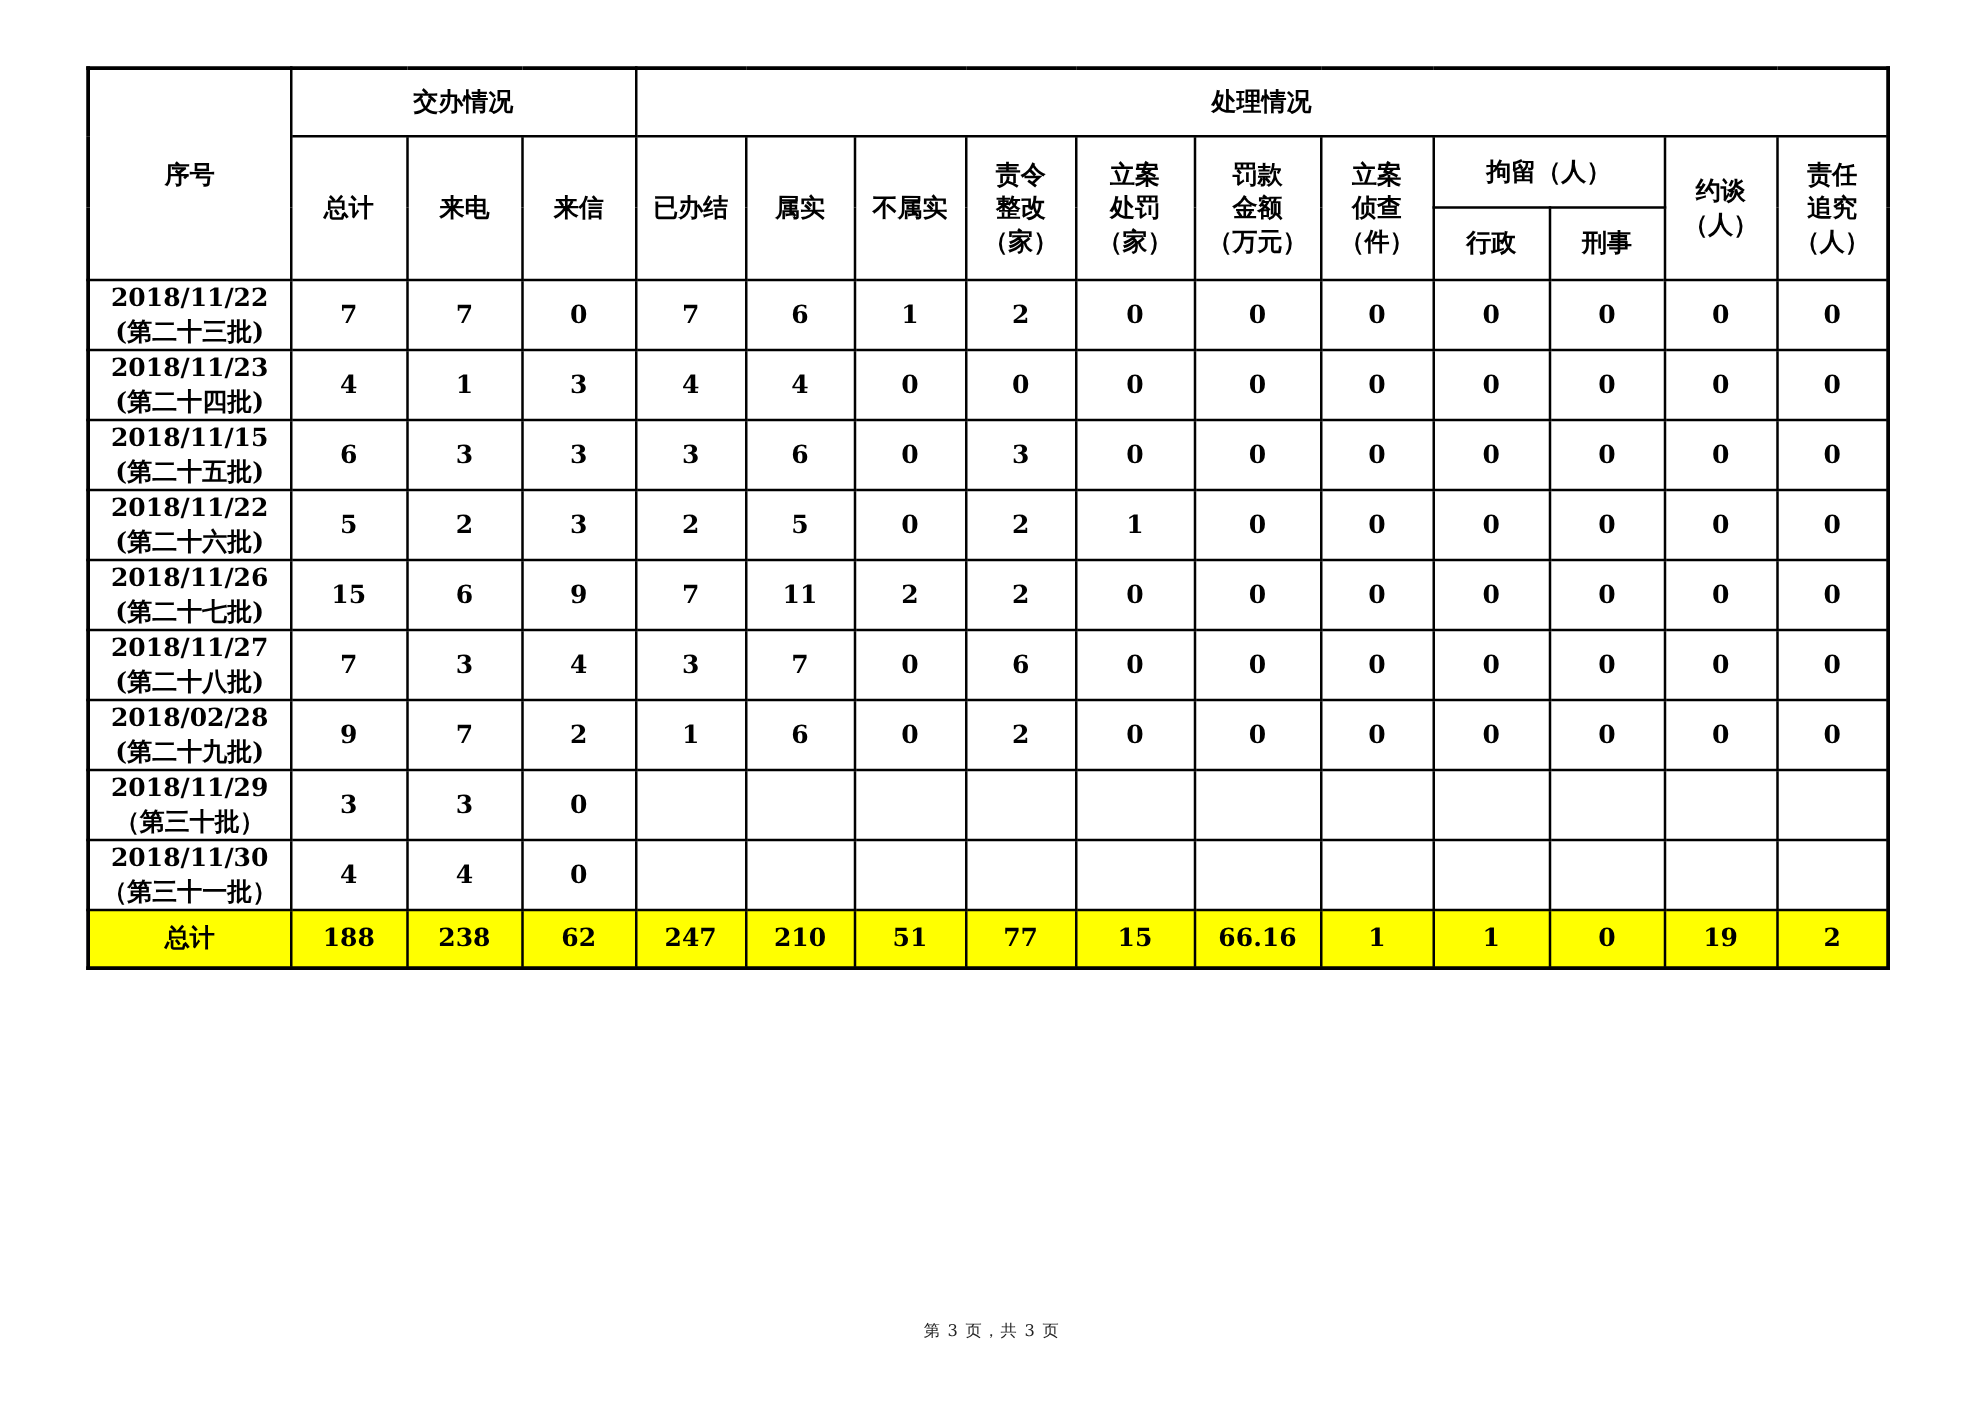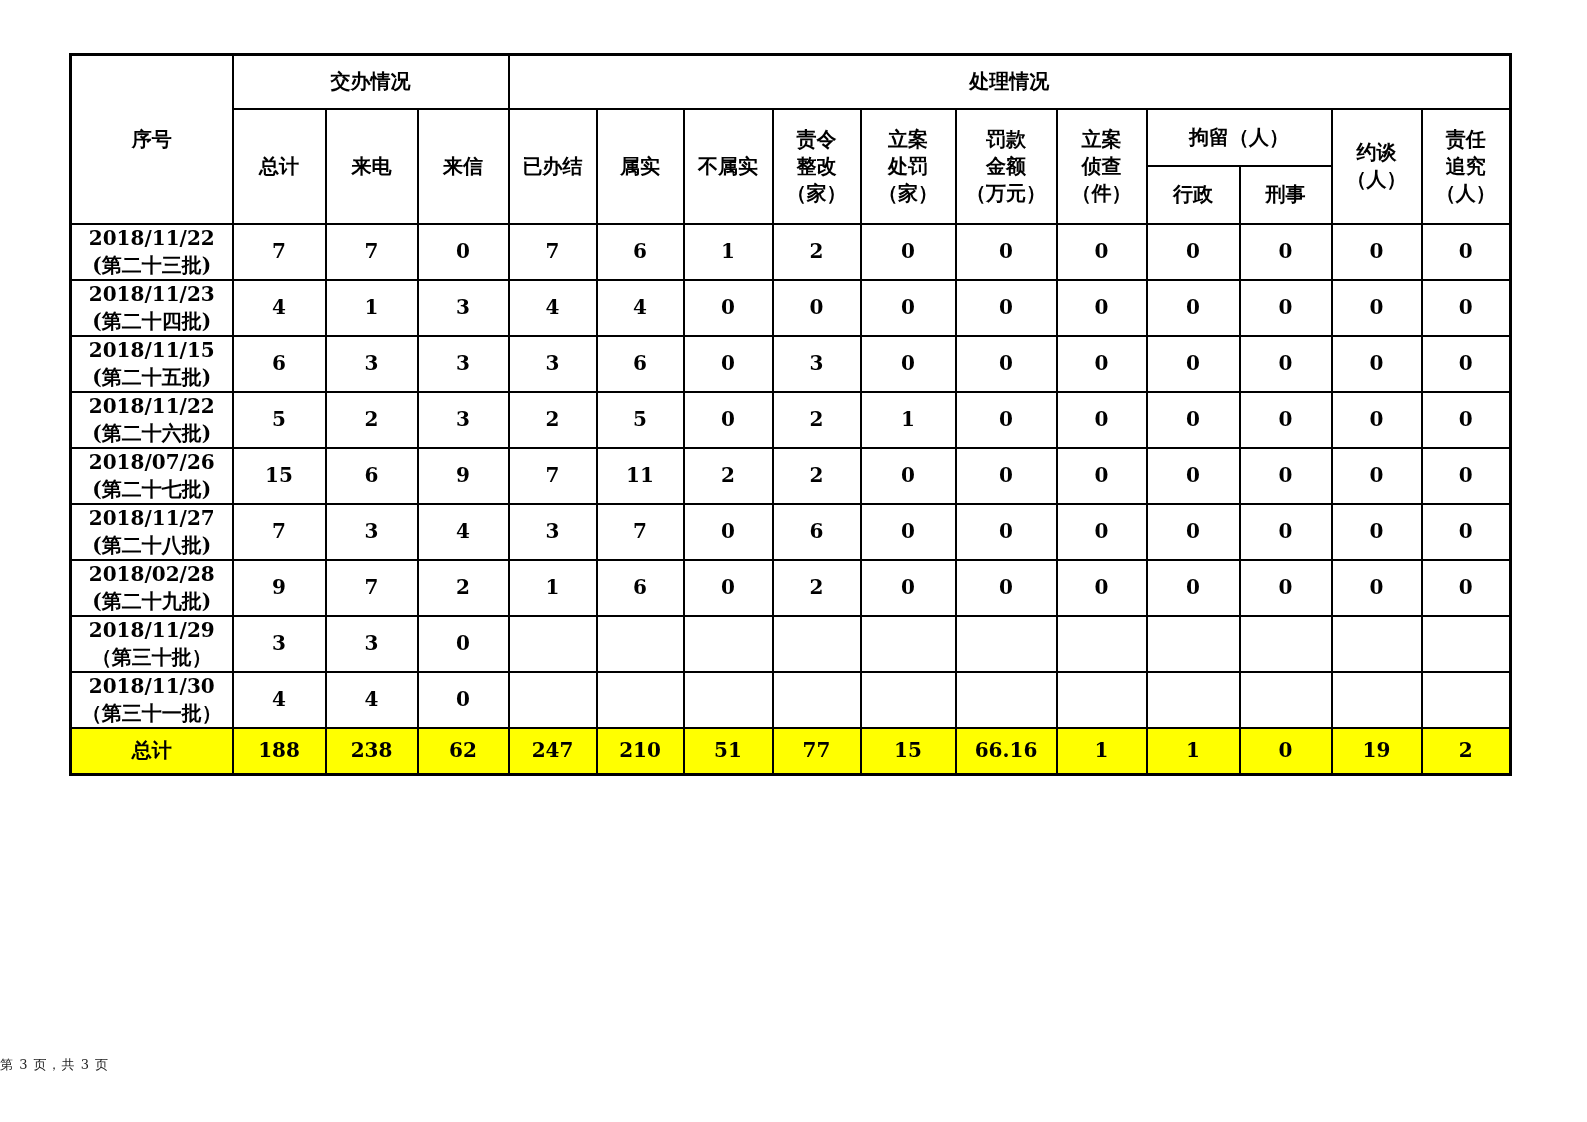--- a/index.html
+++ b/index.html
@@ -32,20 +32,21 @@
 
   tr.hr1 { height: 54px; }
   tr.hr2 { height: 57px; }
   tr.hr3 { height: 58px; }
   tr.dr  { height: 49px; margin-top: 13px; }
   tr.total-row { height: 47px; }
   tr.total-row td { background: #FFFF00; }
 
   .page-footer {
     position: absolute; left: 0; top: 1056px; width: 1587px;
+    text-align: center;
     font-size: 13px; font-weight: normal; color: #222;
     letter-spacing: 1px;
     font-family: "DejaVu Serif", serif;
   }
 </style>
 </head>
 <body>
 
 <div class="sheet">
 
@@ -177,21 +178,21 @@
       <td>1</td>
       <td>0</td>
       <td>0</td>
       <td>0</td>
       <td>0</td>
       <td>0</td>
       <td>0</td>
     </tr>
 
     <tr class="dr">
-      <td class="date-cell">2018/07/26
+      <td class="date-cell">2018/11/26
 (第二十七批)</td>
       <td>15</td>
       <td>6</td>
       <td>9</td>
       <td>7</td>
       <td>11</td>
       <td>2</td>
       <td>2</td>
       <td>0</td>
       <td>0</td>

